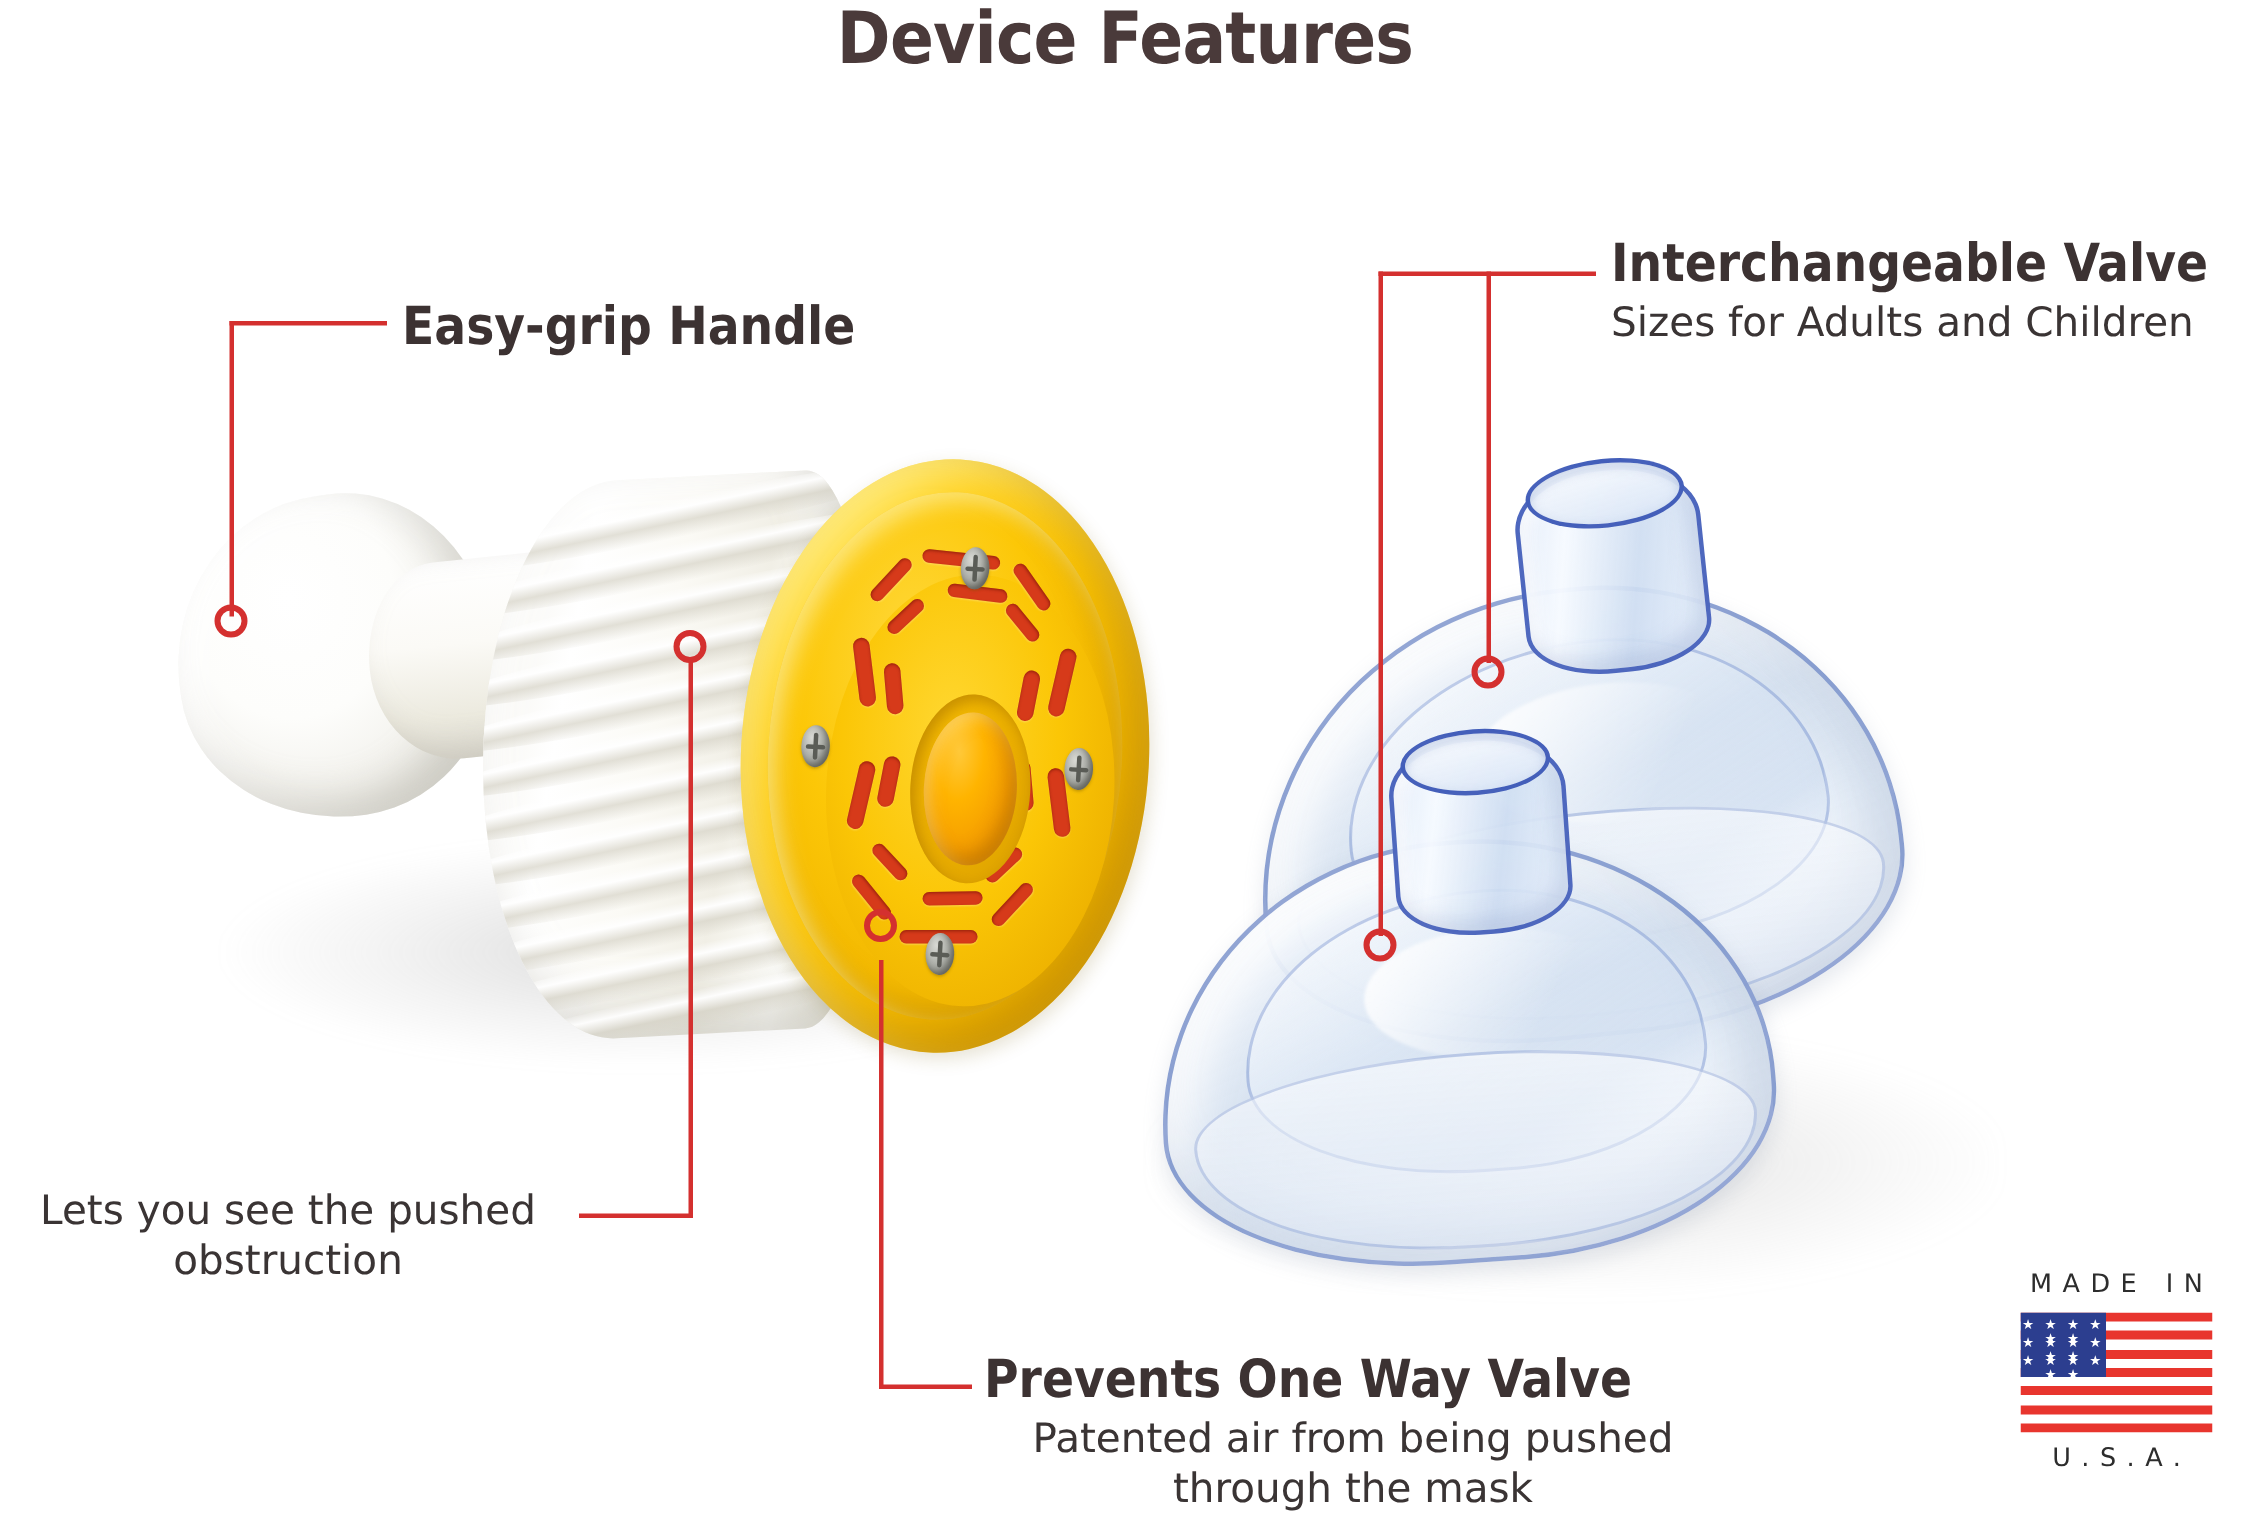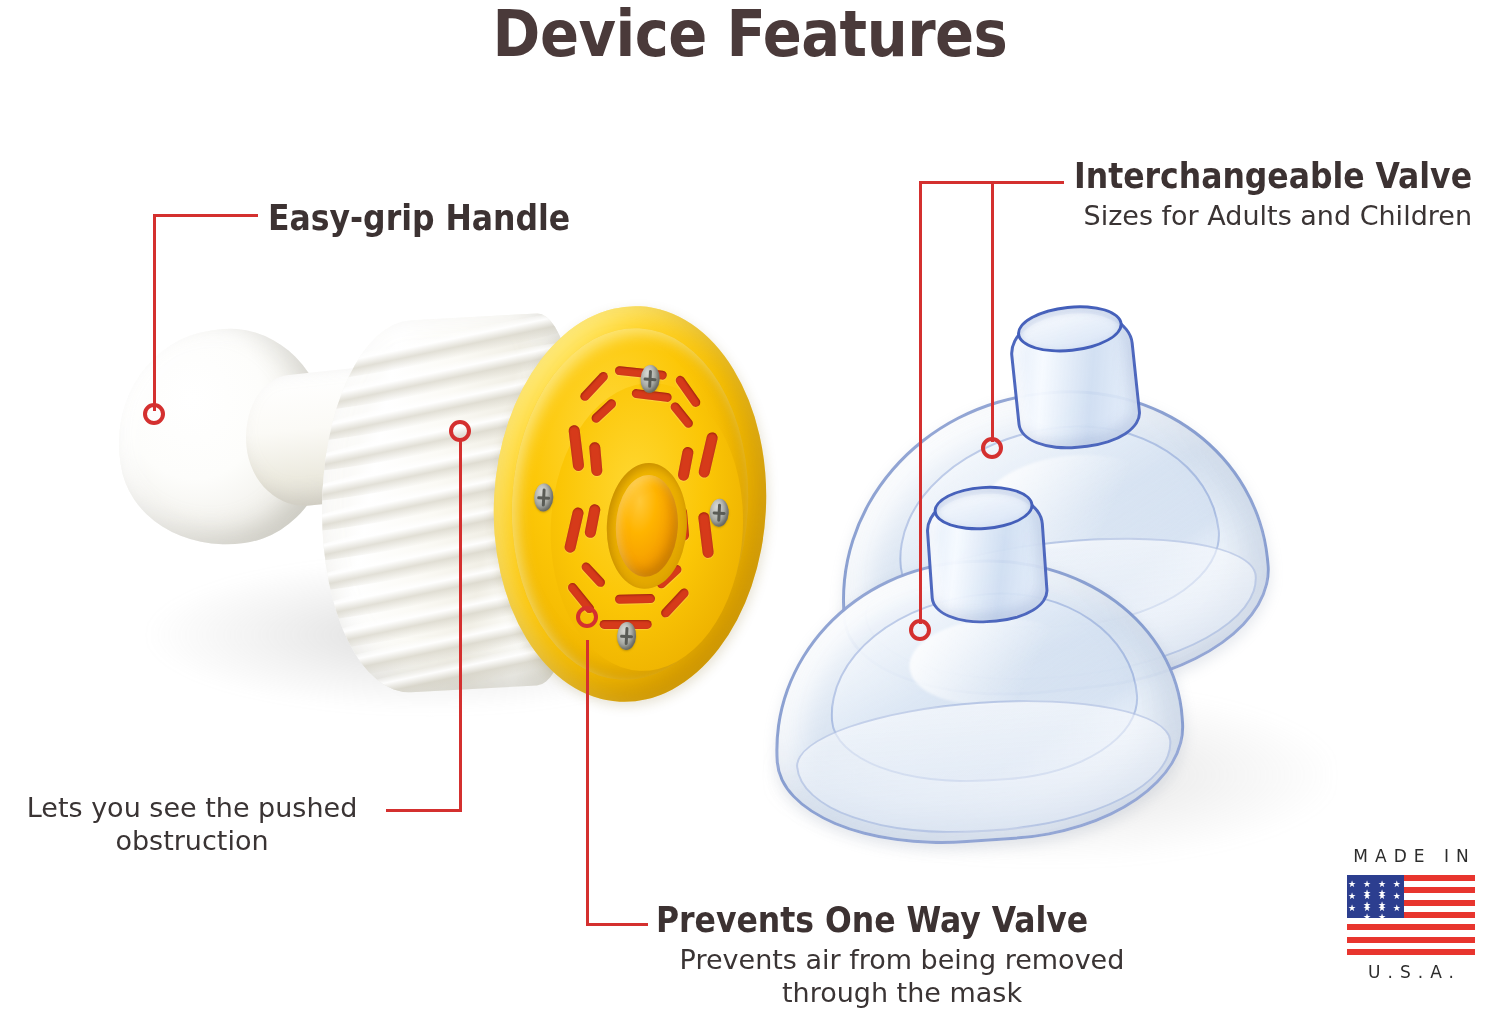--- a/index.html
+++ b/index.html
@@ -15,21 +15,21 @@
     overflow:hidden;
   }
 
   
   .title{
     position:absolute;
     left:0; right:0; top:2px;
     text-align:center;
     font-family:"DejaVu Sans Condensed","Liberation Sans Narrow","Liberation Sans",sans-serif;
     font-weight:700;
-    font-size:64px;
+    font-size:48px;
     letter-spacing:-0.5px;
     color:#4a3a3a;
     line-height:1.0;
   }
 
   
   .callout{ position:absolute; }
   .callout .head{
     font-family:"DejaVu Sans Condensed","Liberation Sans Narrow","Liberation Sans",sans-serif;
     font-weight:700;
@@ -41,21 +41,21 @@
   .callout .sub{
     font-family:"DejaVu Sans","Liberation Sans",sans-serif;
     font-weight:400;
     font-size:27px;
     color:#3a3434;
     line-height:1.22;
     margin-top:4px;
   }
   .c-handle{ left:268px; top:200px; }
   .c-mask{ left:1074px; top:158px; text-align:left; }
-  .c-mask .sub{ text-align:right; }
+  .c-mask .sub{ text-align:left; }
   .c-transparent{ left:6px; top:788px; width:372px; text-align:left;}
   .c-transparent .sub{ text-align:center; }
   .c-valve{ left:656px; top:902px; width:492px; text-align:left;}
   .c-valve .sub{ text-align:center; }
 
   
   .leader{ position:absolute; background:#d4302f; }
   .leader.h{ height:3px; }
   .leader.v{ width:3px; }
   .dot{
@@ -417,21 +417,21 @@
   <div class="callout c-transparent">
     <div class="sub">
       <div>Lets you see the pushed</div>
       <div>obstruction</div>
     </div>
   </div>
 
   <div class="callout c-valve">
     <div class="head">Prevents One Way Valve</div>
     <div class="sub">
-      <div>Prevents air from being removed</div>
+      <div>Patented air from being pushed</div>
       <div>through the mask</div>
     </div>
   </div>
 
   <div class="usa">
     <div class="cap">MADE IN</div>
     <div class="flag">
       <div class="stripe" style="top:0px"></div>
       <div class="stripe" style="top:12.3px"></div>
       <div class="stripe" style="top:24.6px"></div>

